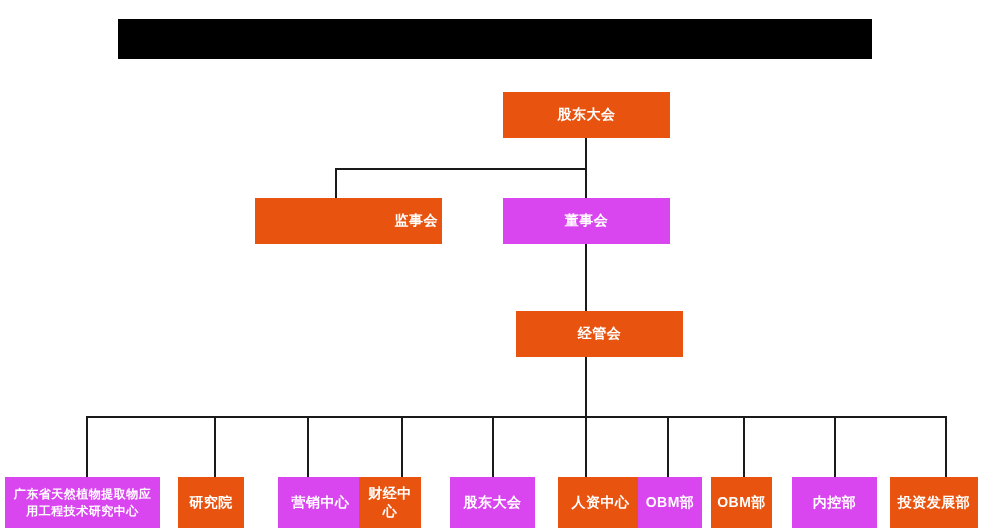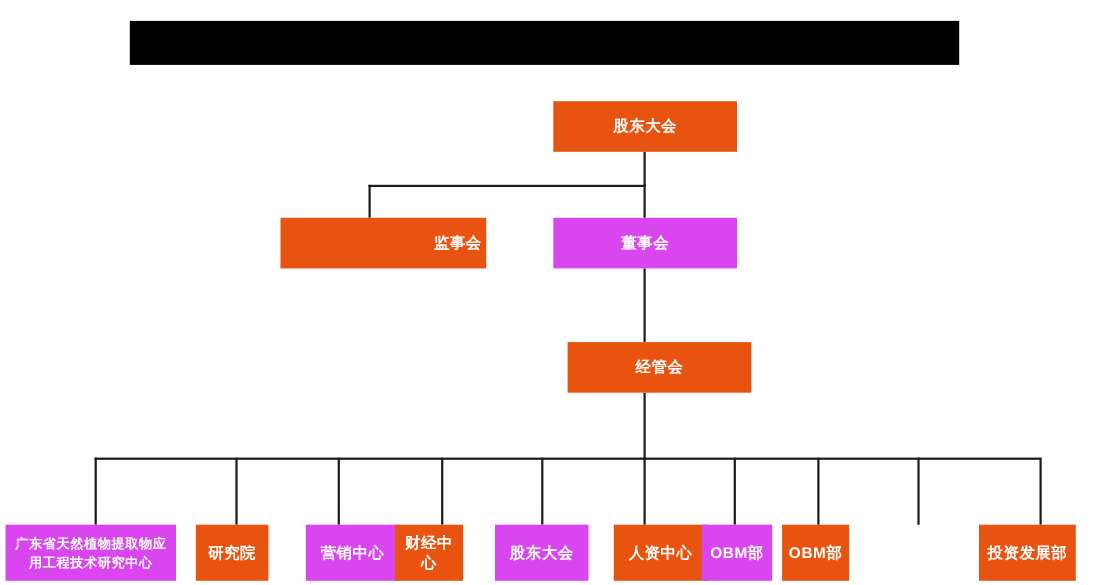--- a/index.html
+++ b/index.html
@@ -154,18 +154,21 @@
   </div>
 
   <div class="node light dept" style="left:638px; width:64px;">
     <span class="label">OBM部</span>
   </div>
 
   <div class="node dark dept" style="left:711px; width:61px;">
     <span class="label">OBM部</span>
   </div>
 
+  <div class="node light dept" style="left:792px; width:85px;">
+    <span class="label">内控部</span>
+  </div>
 
   <div class="node dark dept" style="left:890px; width:88px;">
     <span class="label">投资发展部</span>
   </div>
 
 </div>
 
 </body></html>

